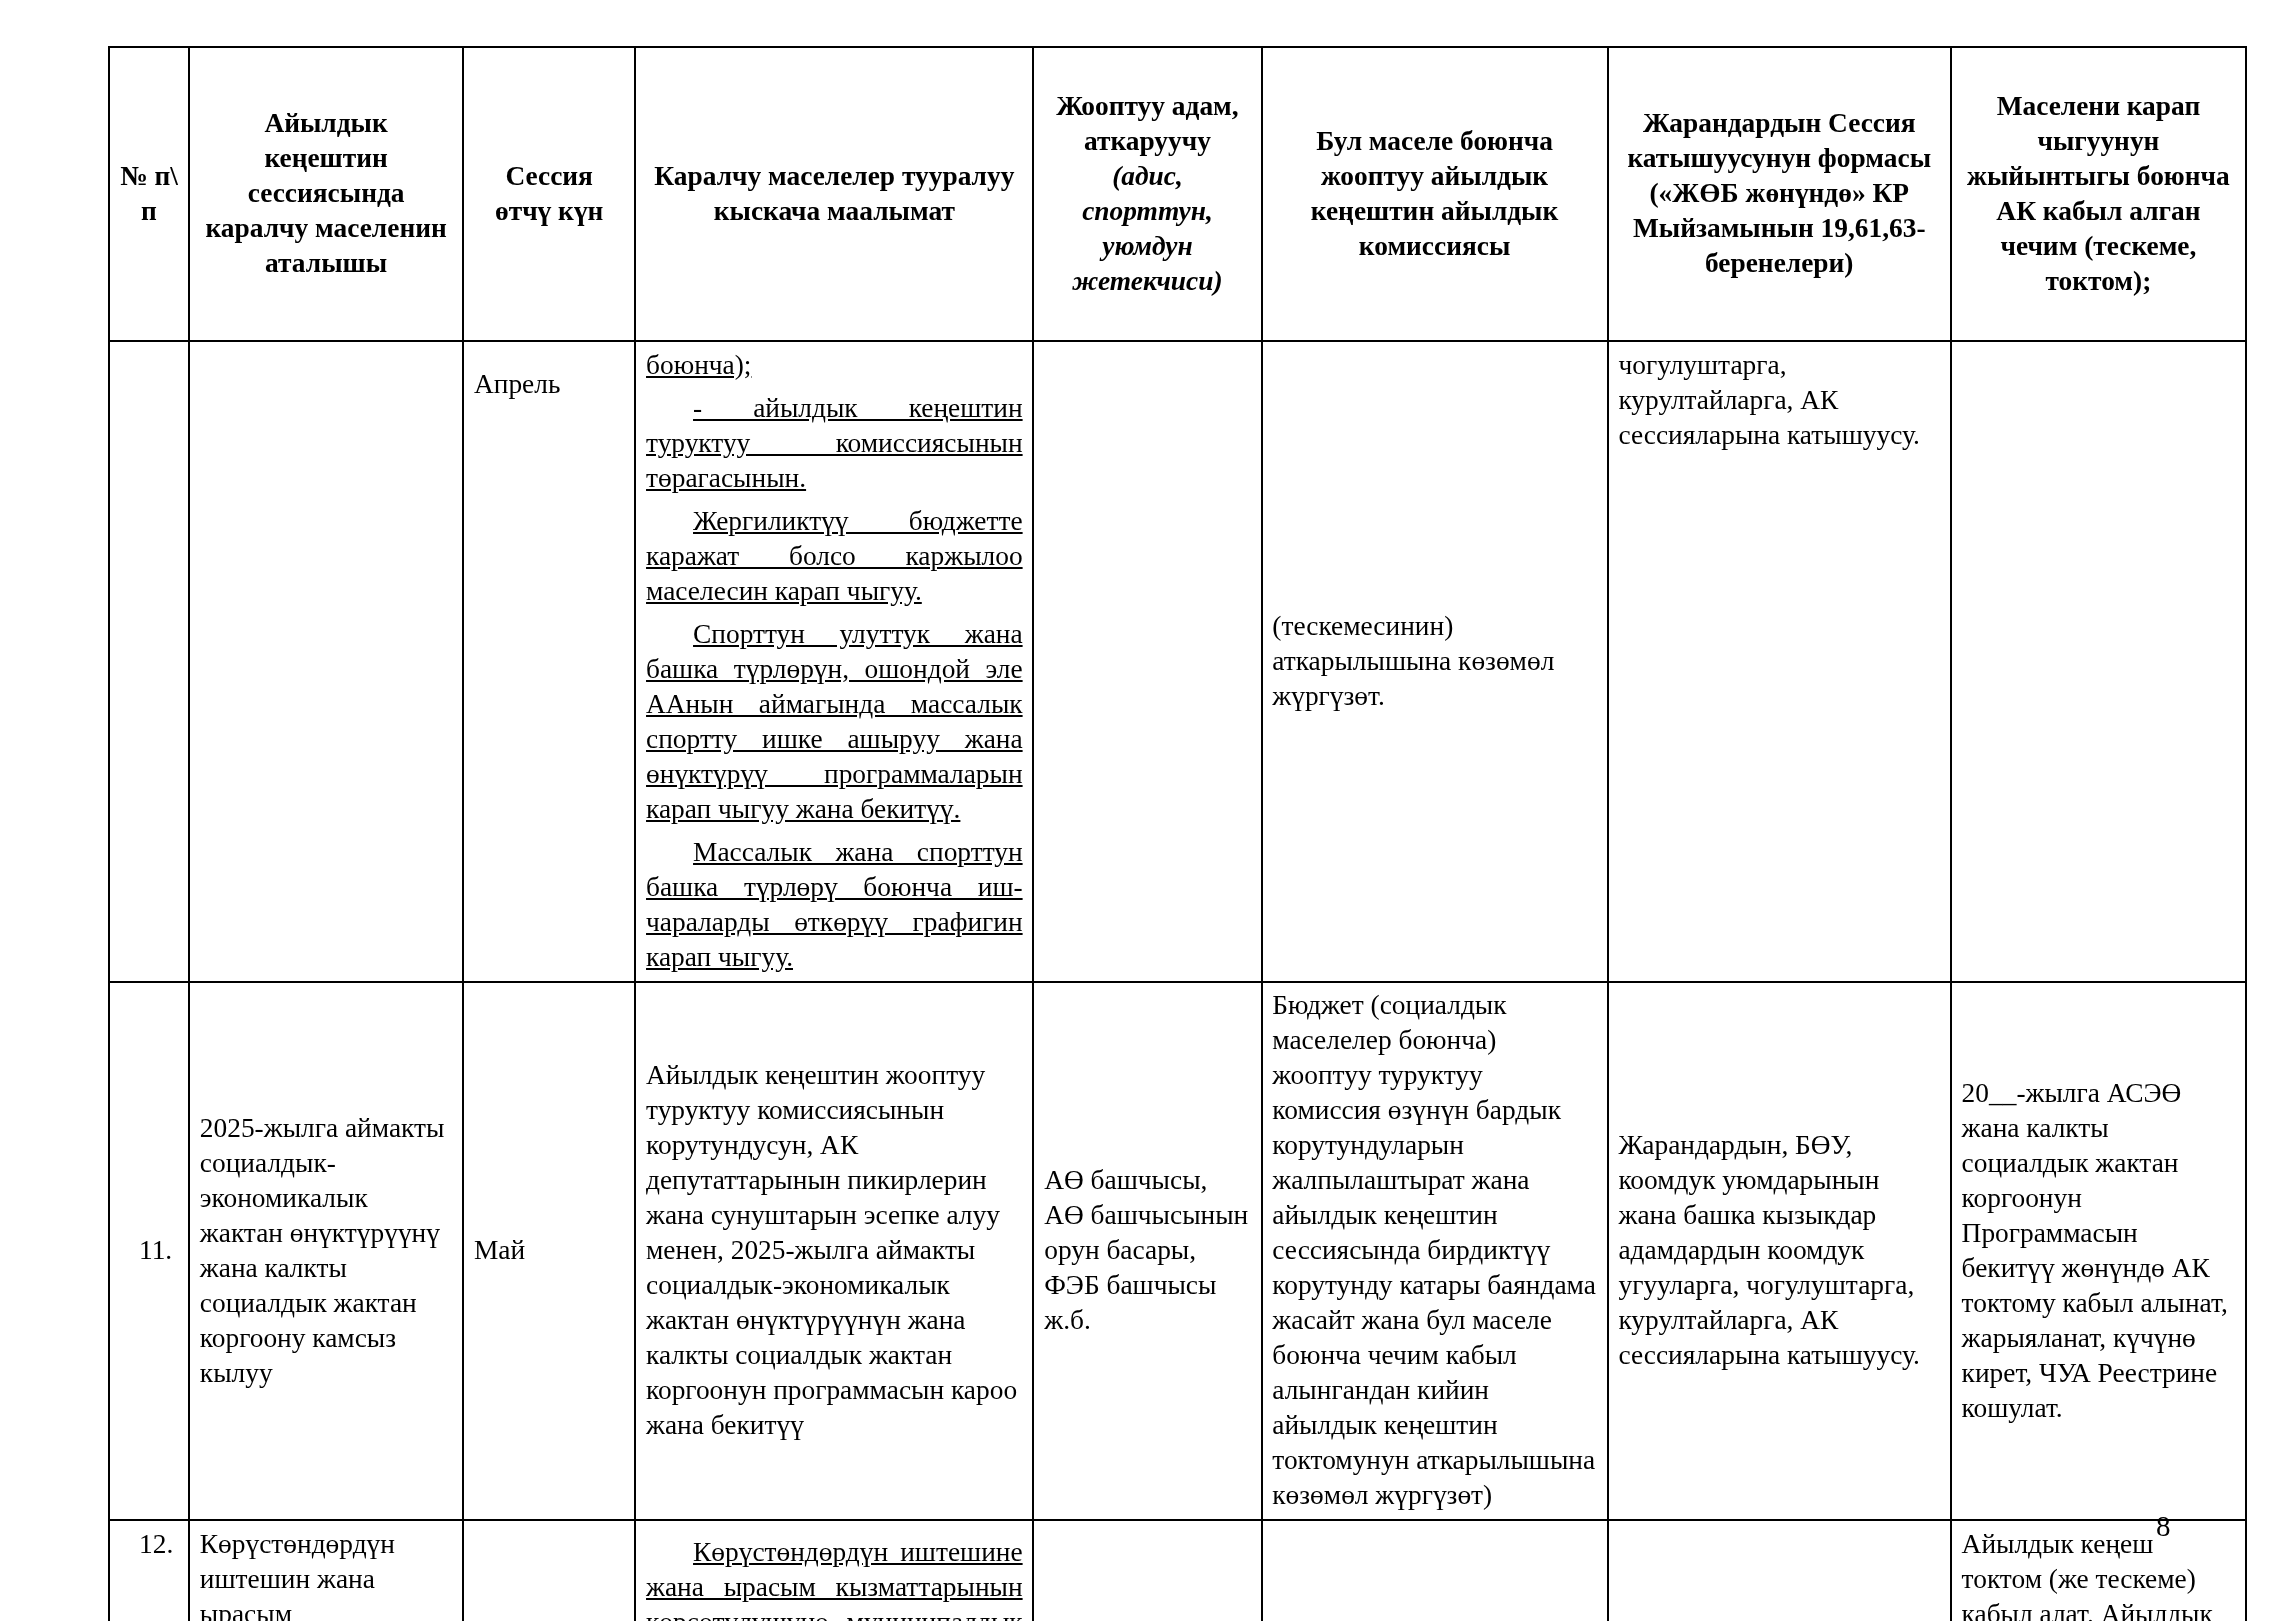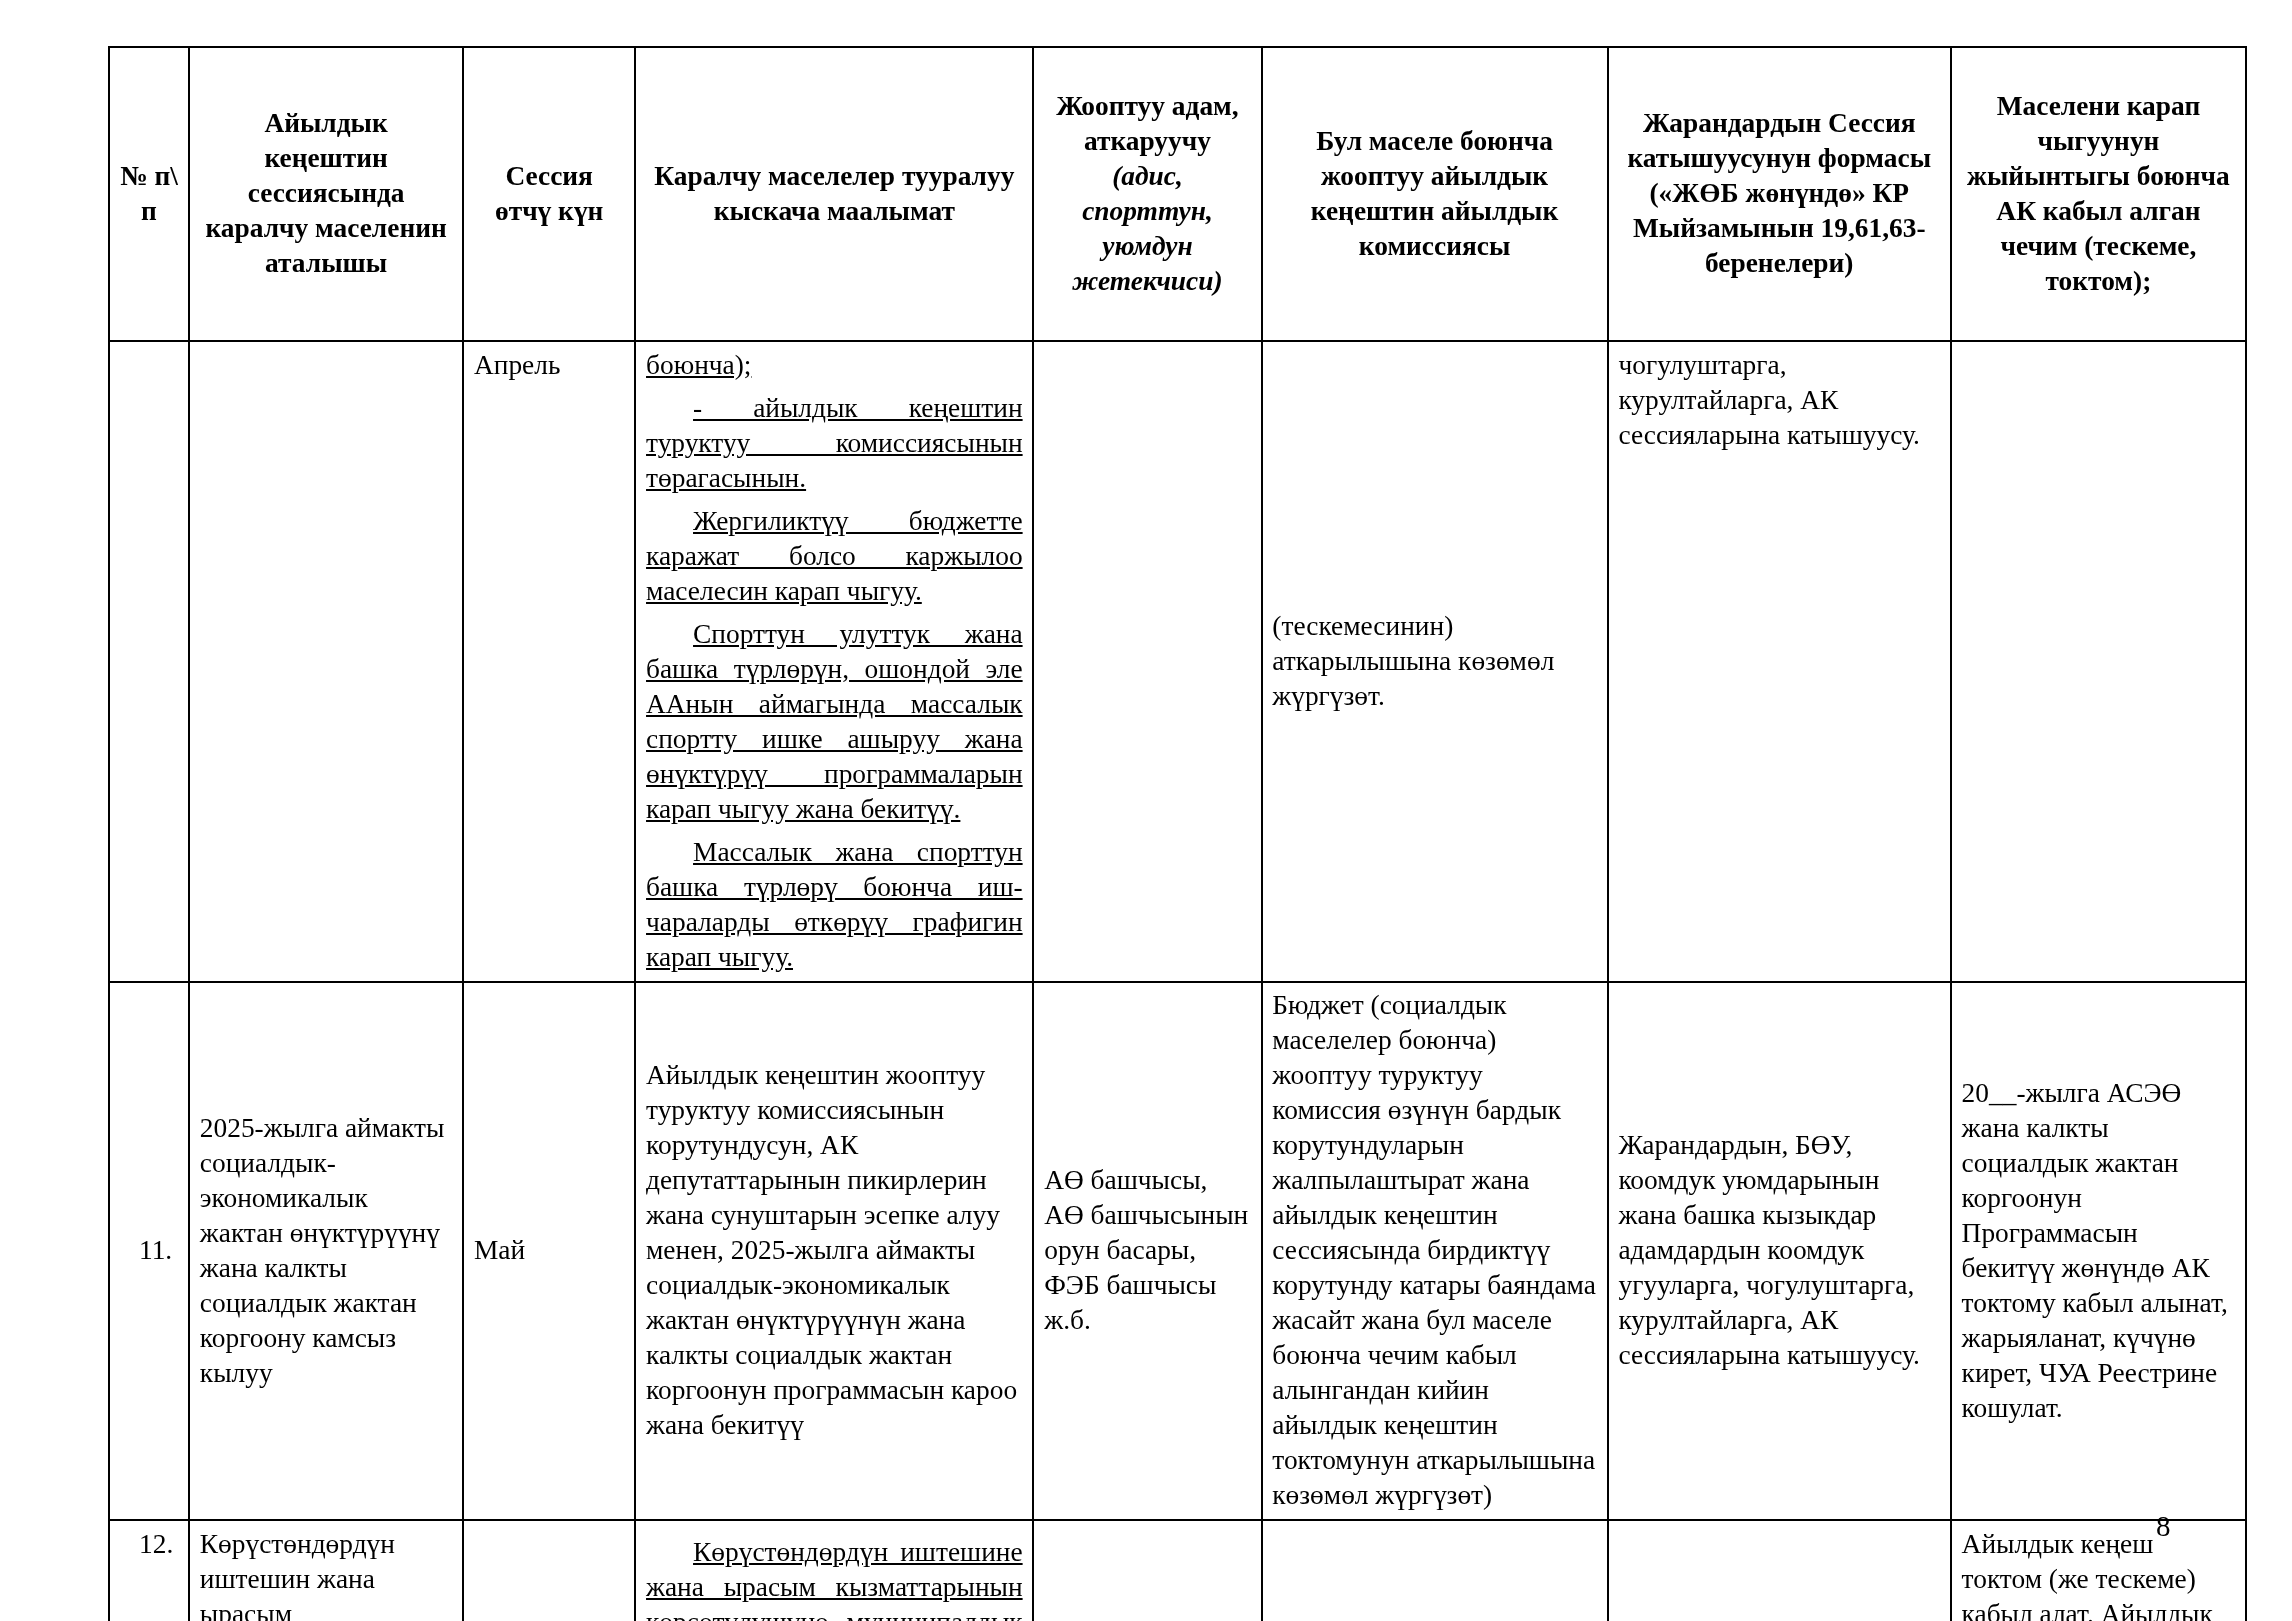--- a/index.html
+++ b/index.html
@@ -85,21 +85,21 @@
           <span class="h-sub-normal">(«ЖӨБ жөнүндө» КР Мыйзамынын 19,61,63-беренелери)</span>
         </th>
         <th>Маселени карап чыгуунун жыйынтыгы боюнча АК кабыл алган чечим (тескеме, токтом);</th>
       </tr>
     </thead>
     <tbody>
 
       <tr style="height:617px">
         <td class="vt numcell"></td>
         <td class="vt"></td>
-        <td class="vt" style="padding-top:6px">Апрель</td>
+        <td class="vt" style="padding-top:25px">Апрель</td>
         <td class="vt just">
           <p>боюнча);</p>
           <p class="pind">- айылдык кеңештин туруктуу комиссиясынын төрагасынын.</p>
           <p class="pind">Жергиликтүү бюджетте каражат болсо каржылоо маселесин карап чыгуу.</p>
           <p class="pind">Спорттун улуттук жана башка түрлөрүн, ошондой эле ААнын аймагында массалык спортту ишке ашыруу жана өнүктүрүү программаларын карап чыгуу жана бекитүү.</p>
           <p class="pind">Массалык жана спорттун башка түрлөрү боюнча иш-чараларды өткөрүү графигин карап чыгуу.</p>
         </td>
         <td class="vt"></td>
         <td class="vm">(тескемесинин) аткарылышына көзөмөл жүргүзөт.</td>
         <td class="vt">чогулуштарга, курултайларга, АК сессияларына катышуусу.</td>

